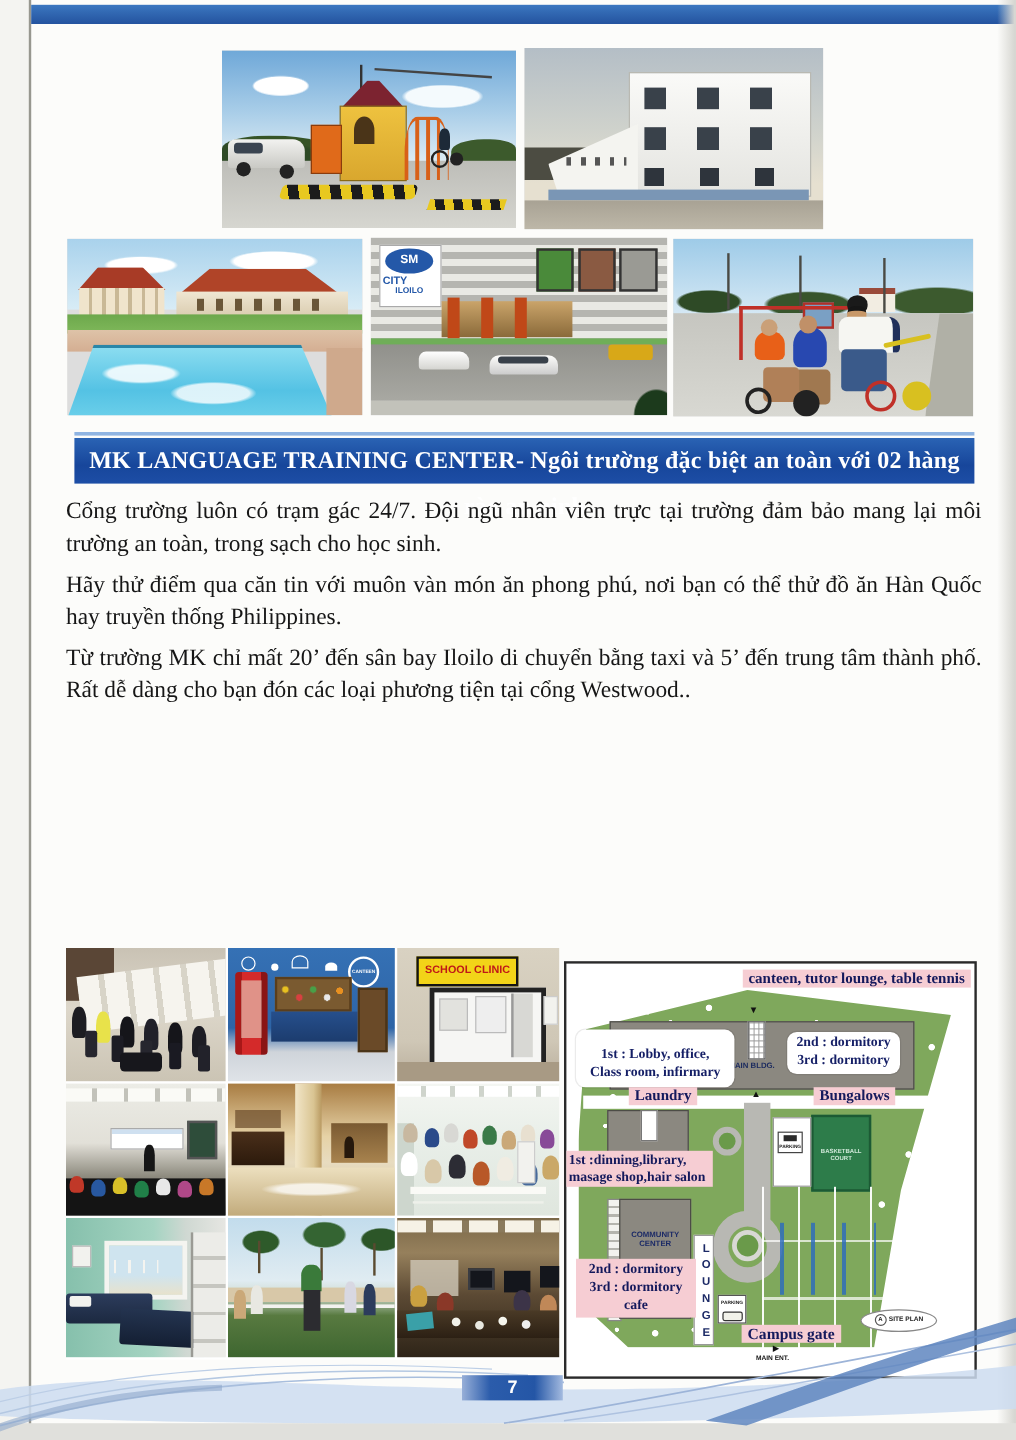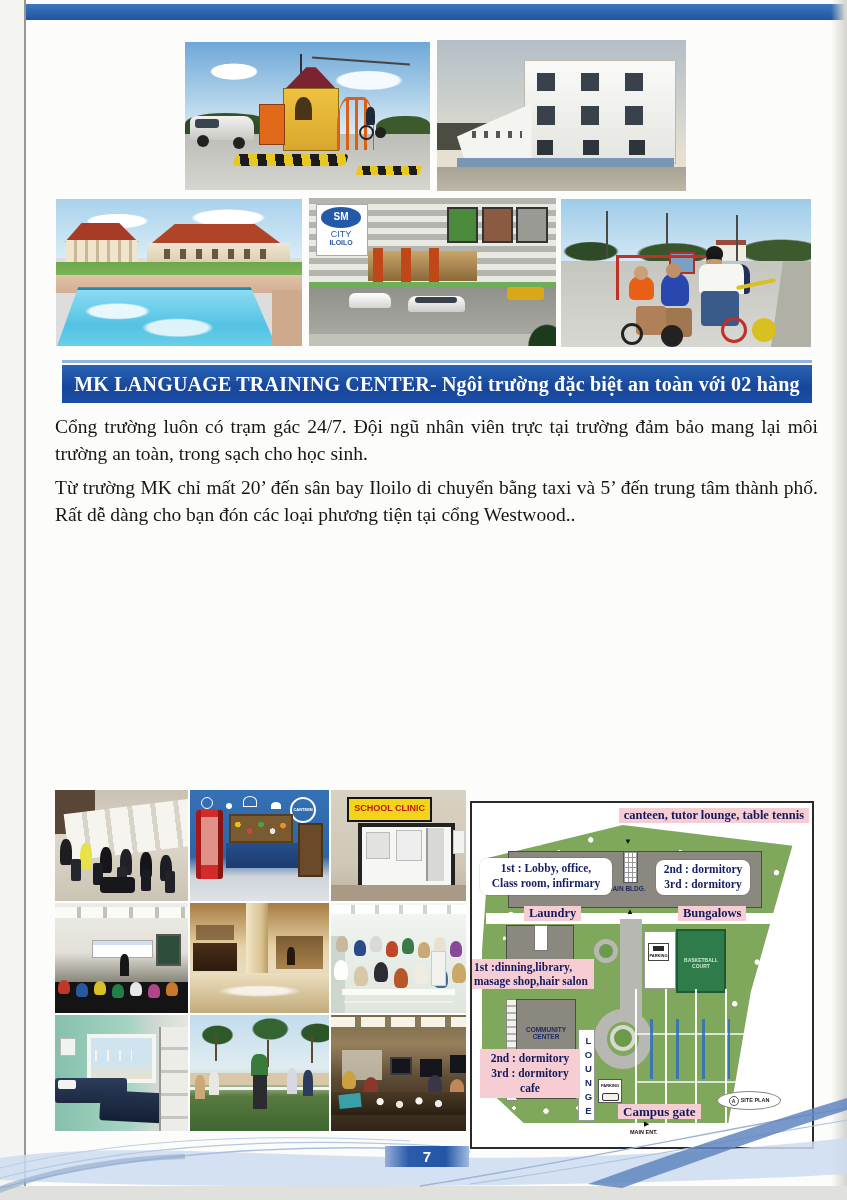--- a/index.html
+++ b/index.html
@@ -95,21 +95,21 @@
     <div style="left:0;top:52%;width:100%;height:12%;background:linear-gradient(180deg,#dec3a8,#d4ae92);"></div>
     <div style="left:0;top:60%;width:90%;height:40%;background:linear-gradient(180deg,#8adcf0 0%,#54c2e4 60%,#6cd0ea 100%);clip-path:polygon(10% 0,88% 0,100% 100%,0 100%);border-top:3px solid #2a86a8;"></div>
     <div style="left:4%;top:68%;width:70%;height:28%;background:radial-gradient(ellipse 55px 14px at 30% 30%,rgba(255,255,255,.85) 50%,transparent 60%),radial-gradient(ellipse 60px 16px at 65% 70%,rgba(255,255,255,.8) 50%,transparent 60%);"></div>
     <div style="left:88%;top:62%;width:12%;height:38%;background:#cfa98c;"></div>
   </div>
 
   <div class="ph" style="left:309px;top:198px;width:247px;height:148px;">
     <div style="left:0;top:0;width:100%;height:58%;background:repeating-linear-gradient(180deg,#b5b5b0 0 6px,#e9e9e4 6px 12px);"></div>
     <div style="left:3%;top:4%;width:20%;height:34%;background:#fff;border:1px solid #aaa;"></div>
     <div style="left:5%;top:6%;width:16%;height:14%;background:#2458a8;border-radius:50%;color:#fff;font-family:'Liberation Sans',sans-serif;font-weight:bold;font-size:10px;text-align:center;line-height:20px;">SM</div>
-    <div style="left:4%;top:21%;width:18%;height:8%;color:#2458a8;font-family:'Liberation Sans',sans-serif;font-weight:normal;font-size:9px;text-align:center;">CITY</div>
+    <div style="left:4%;top:21%;width:18%;height:8%;color:#2458a8;font-family:'Liberation Sans',sans-serif;font-weight:bold;font-size:9px;">CITY</div>
     <div style="left:4%;top:28%;width:18%;height:8%;color:#2458a8;font-family:'Liberation Sans',sans-serif;font-weight:bold;font-size:7px;text-align:center;">ILOILO</div>
     <div style="left:56%;top:6%;width:11%;height:22%;background:#4a8a3a;border:2px solid #333;"></div>
     <div style="left:70%;top:6%;width:11%;height:22%;background:#8a5a42;border:2px solid #333;"></div>
     <div style="left:84%;top:6%;width:11%;height:22%;background:#9a9a94;border:2px solid #333;"></div>
     <div style="left:24%;top:36%;width:44%;height:20%;background:linear-gradient(180deg,#caa46a,#8a6a3a);"></div>
     <div style="left:26%;top:34%;width:4%;height:23%;background:#c04818;box-shadow:28px 0 0 #c04818,56px 0 0 #c04818;"></div>
     <div style="left:0;top:58%;width:100%;height:34%;background:linear-gradient(180deg,#8f8f8a,#a8a8a2);"></div>
     <div style="left:0;top:57%;width:100%;height:3%;background:#6fae58;"></div>
     <div style="left:16%;top:64%;width:17%;height:10%;background:linear-gradient(180deg,#fff,#d4d4d0);border-radius:6px 8px 3px 3px;"></div>
     <div style="left:40%;top:66%;width:23%;height:11%;background:linear-gradient(180deg,#fdfdfb,#ccc);border-radius:8px 8px 3px 3px;"></div>
@@ -140,20 +140,21 @@
     <div style="left:70%;top:56%;width:16%;height:4px;background:#d8c020;border-radius:3px;transform:rotate(-12deg);"></div>
     <div style="left:64%;top:80%;width:20px;height:20px;border:3px solid #c03028;border-radius:50%;box-shadow:30px 0 0 -1px #d8c020;background:rgba(0,0,0,0);"></div>
     <div style="left:24%;top:84%;width:16px;height:16px;border:3px solid #222;border-radius:50%;box-shadow:40px 2px 0 #222;background:rgba(0,0,0,0);"></div>
   </div>
 
   <div class="abs title-line"></div>
   <div class="abs title-bar">MK LANGUAGE TRAINING CENTER- Ngôi trường đặc biệt an toàn với 02 hàng rào an ninh</div>
 
   <div class="abs body-text">
     <p>Cổng trường luôn có trạm gác 24/7. Đội ngũ nhân viên trực tại trường đảm bảo mang lại môi trường an toàn, trong sạch cho học sinh.</p>
+    <p>Hãy thử điểm qua căn tin với muôn vàn món ăn phong phú, nơi bạn có thể thử đồ ăn Hàn Quốc hay truyền thống Philippines.</p>
     <p>Từ trường MK chỉ mất 20’ đến sân bay Iloilo di chuyển bằng taxi và 5’ đến trung tâm thành phố. Rất dễ dàng cho bạn đón các loại phương tiện tại cổng Westwood..</p>
   </div>
 
   <div class="abs collage">
 
     <div class="tile" style="background:linear-gradient(180deg,#c9c2b4 0%,#ddd7ca 45%,#cbc4b4 100%);">
       <div style="left:0;top:0;width:30%;height:40%;background:#5a4636;"></div>
       <div style="left:8%;top:14%;width:100%;height:42%;background:repeating-linear-gradient(90deg,#f6f4ee 0 18px,#d8d4c8 18px 23px);transform:rotate(-7deg);"></div>
       <div style="left:4%;top:44%;width:12px;height:26px;background:#1d1d22;border-radius:45% 45% 20% 20%;box-shadow:20px 4px 0 #e8e24a,40px 8px 0 #15151a,60px 10px 0 #21212a,80px 13px 0 #15151a,100px 16px 0 #1d1d24;"></div>
       <div style="left:12%;top:62%;width:10px;height:22px;background:#26262e;border-radius:2px;box-shadow:22px 4px 0 #1c1c24,46px 8px 0 #26262e,70px 10px 0 #1a1a22,94px 12px 0 #22222a;"></div>
@@ -247,21 +248,21 @@
 
     <div class="abs" style="left:10px;top:22px;width:320px;height:298px;background:#7fa85c;
          clip-path:polygon(2% 11%,44% 0%,97% 7%,84% 56%,77% 100%,13% 100%,0% 87%,0% 42%);
          background-image:radial-gradient(circle 3px at 18% 6%,#fff 80%,transparent),radial-gradient(circle 2px at 24% 9%,#fff 80%,transparent),radial-gradient(circle 3px at 34% 5%,#fff 80%,transparent),radial-gradient(circle 2px at 62% 9%,#fff 80%,transparent),radial-gradient(circle 3px at 67% 11%,#fff 80%,transparent),radial-gradient(circle 3px at 92% 16%,#fff 80%,transparent),radial-gradient(circle 2px at 94% 26%,#fff 80%,transparent),radial-gradient(circle 3px at 9% 30%,#fff 80%,transparent),radial-gradient(circle 2px at 7% 38%,#fff 80%,transparent),radial-gradient(circle 3px at 86% 46%,#fff 80%,transparent),radial-gradient(circle 3px at 79% 60%,#fff 80%,transparent),radial-gradient(circle 2px at 10% 95%,#fff 80%,transparent),radial-gradient(circle 3px at 20% 96%,#fff 80%,transparent),radial-gradient(circle 2px at 30% 95%,#fff 80%,transparent);"></div>
 
     <div class="abs gray-bldg" style="left:36px;top:48px;width:252px;height:55px;"></div>
     <div class="abs" style="left:151px;top:48px;width:13px;height:30px;background:#fff;border:1px solid #555;background-image:linear-gradient(#999 1px,rgba(0,0,0,0) 1px),linear-gradient(90deg,#999 1px,rgba(0,0,0,0) 1px);background-size:4px 5px;"></div>
     <div class="abs" style="left:152px;top:34px;font-size:8px;color:#111;">▼</div>
     <div class="abs" style="left:135px;top:82px;font-size:6.5px;font-weight:bold;color:#1b2a5e;font-family:'Liberation Sans',sans-serif;">MAIN BLDG.</div>
 
-    <div class="abs wlabel" style="left:8px;top:55px;width:132px;height:34px;padding-top:3px;">
+    <div class="abs wlabel" style="left:8px;top:55px;width:132px;height:34px;padding-top:14px;">
       <span style="display:block;">1st : Lobby, office,</span>
       <span style="display:block;">Class room, infirmary</span>
     </div>
     <div class="abs wlabel" style="left:184px;top:57px;width:94px;height:33px;padding-top:2px;">
       <span style="display:block;">2nd : dormitory</span>
       <span style="display:block;">3rd : dormitory</span>
     </div>
 
     <div class="abs" style="left:14px;top:110px;width:292px;height:11px;background:#fff;"></div>
     <div class="abs" style="left:154px;top:104px;font-size:8px;color:#111;">▲</div>

